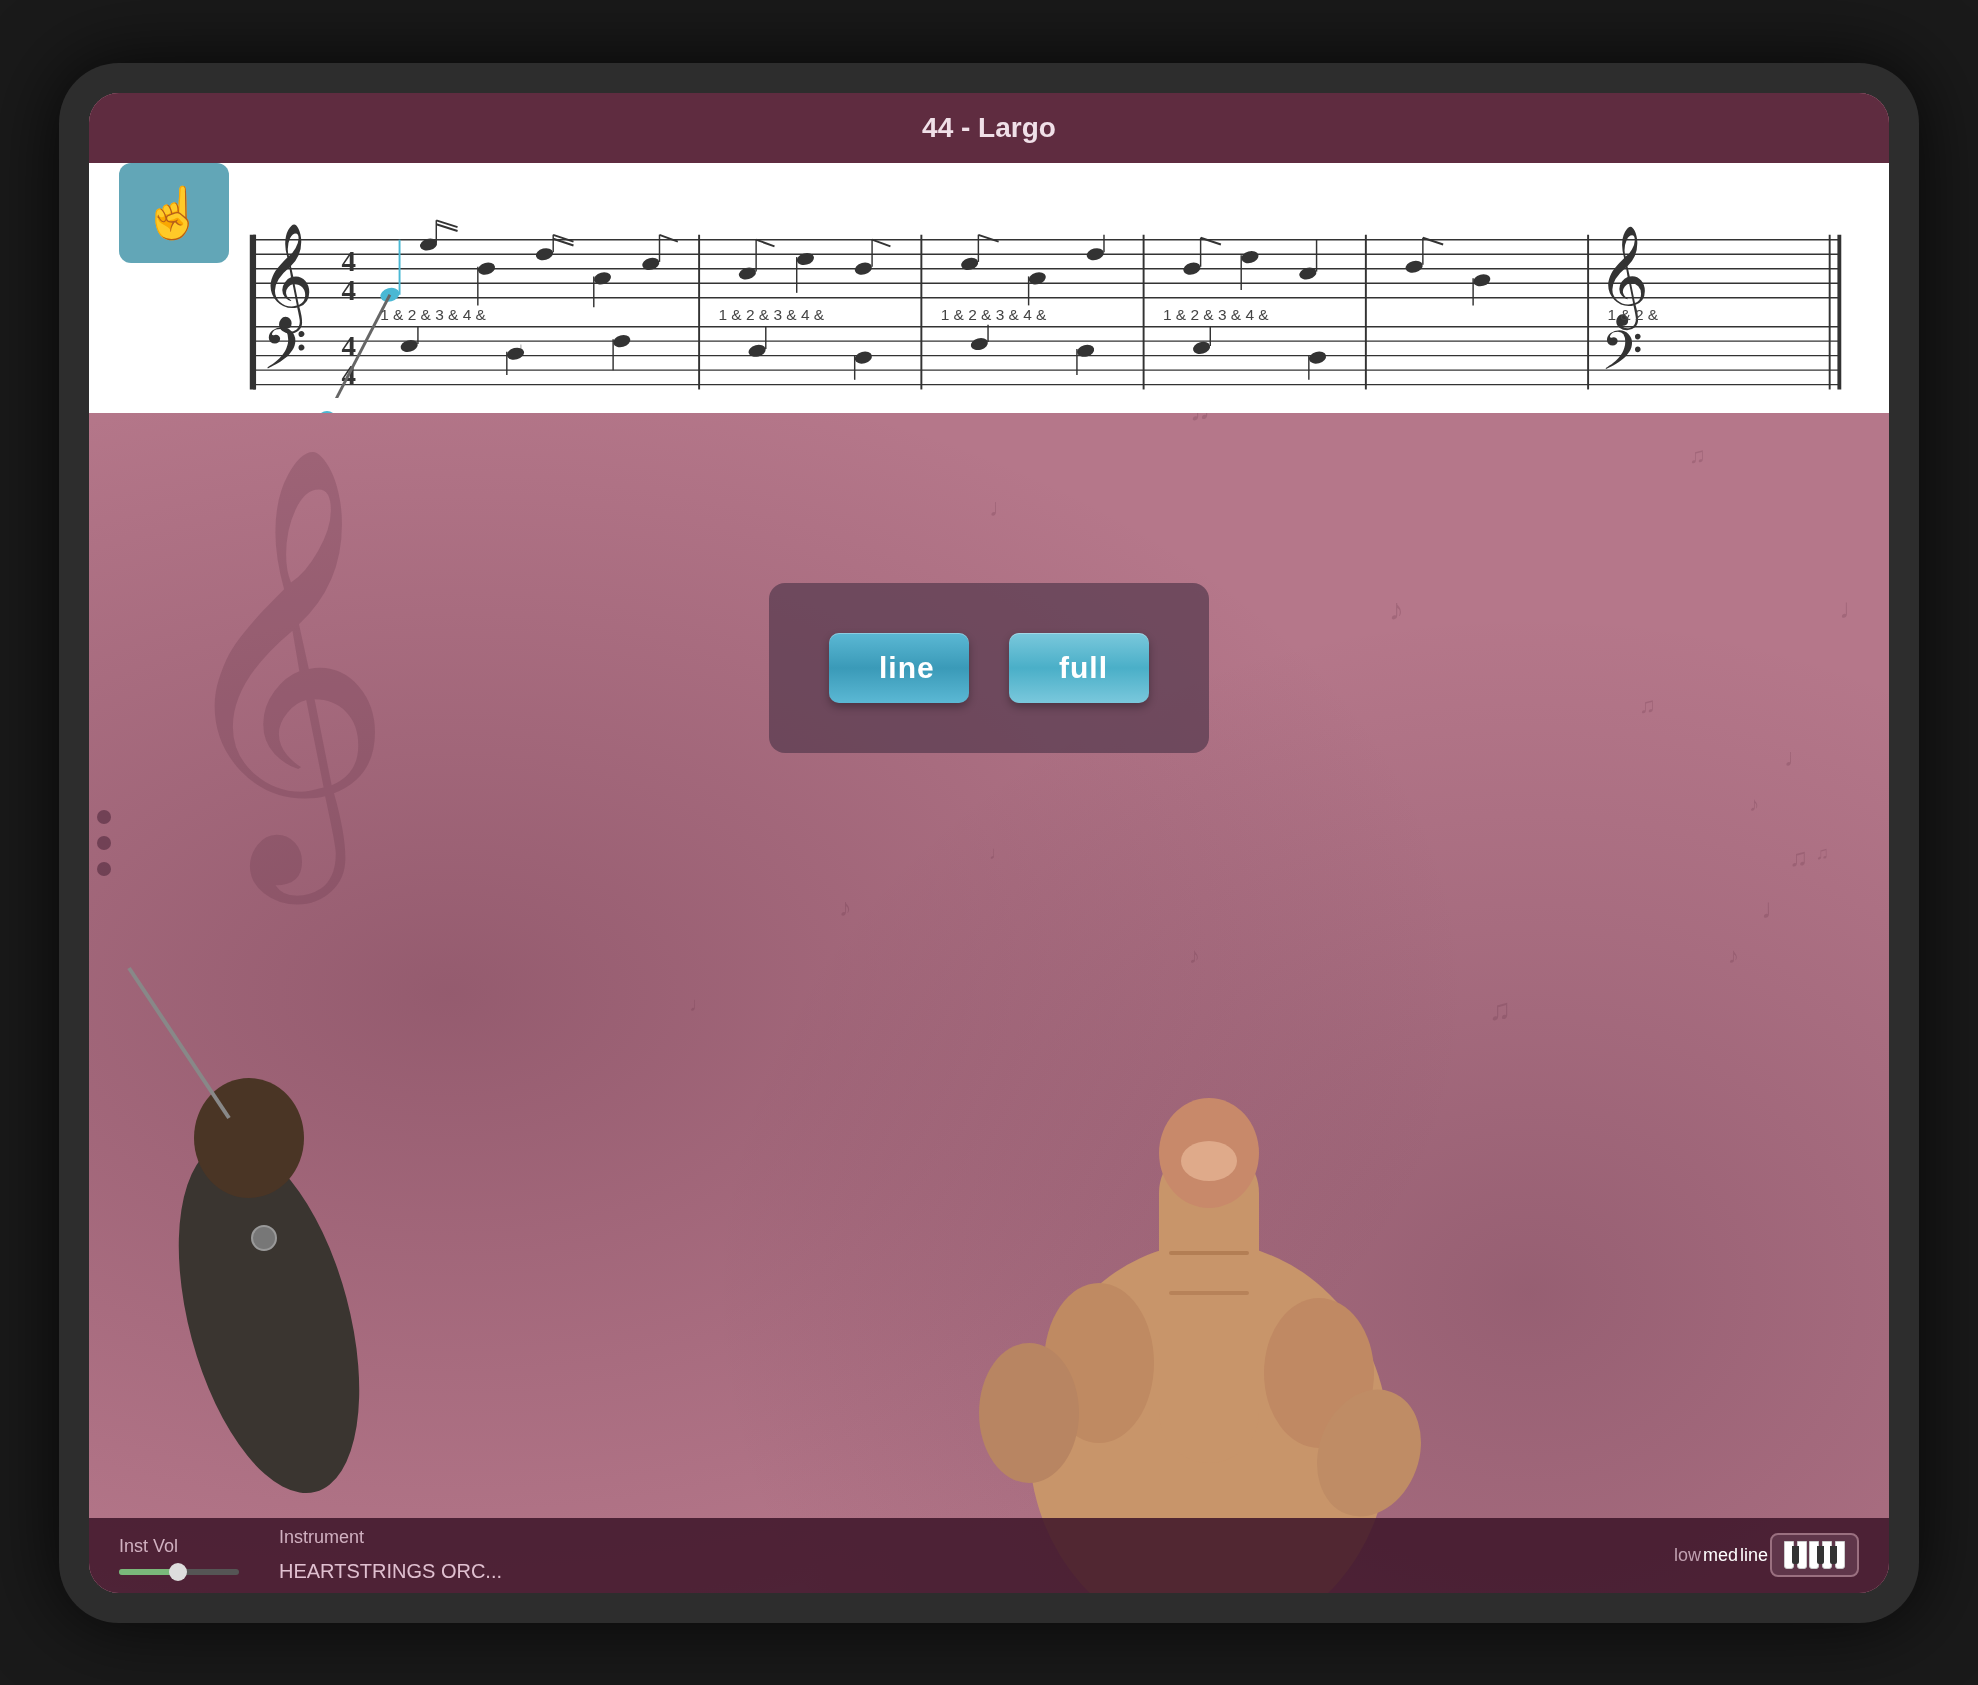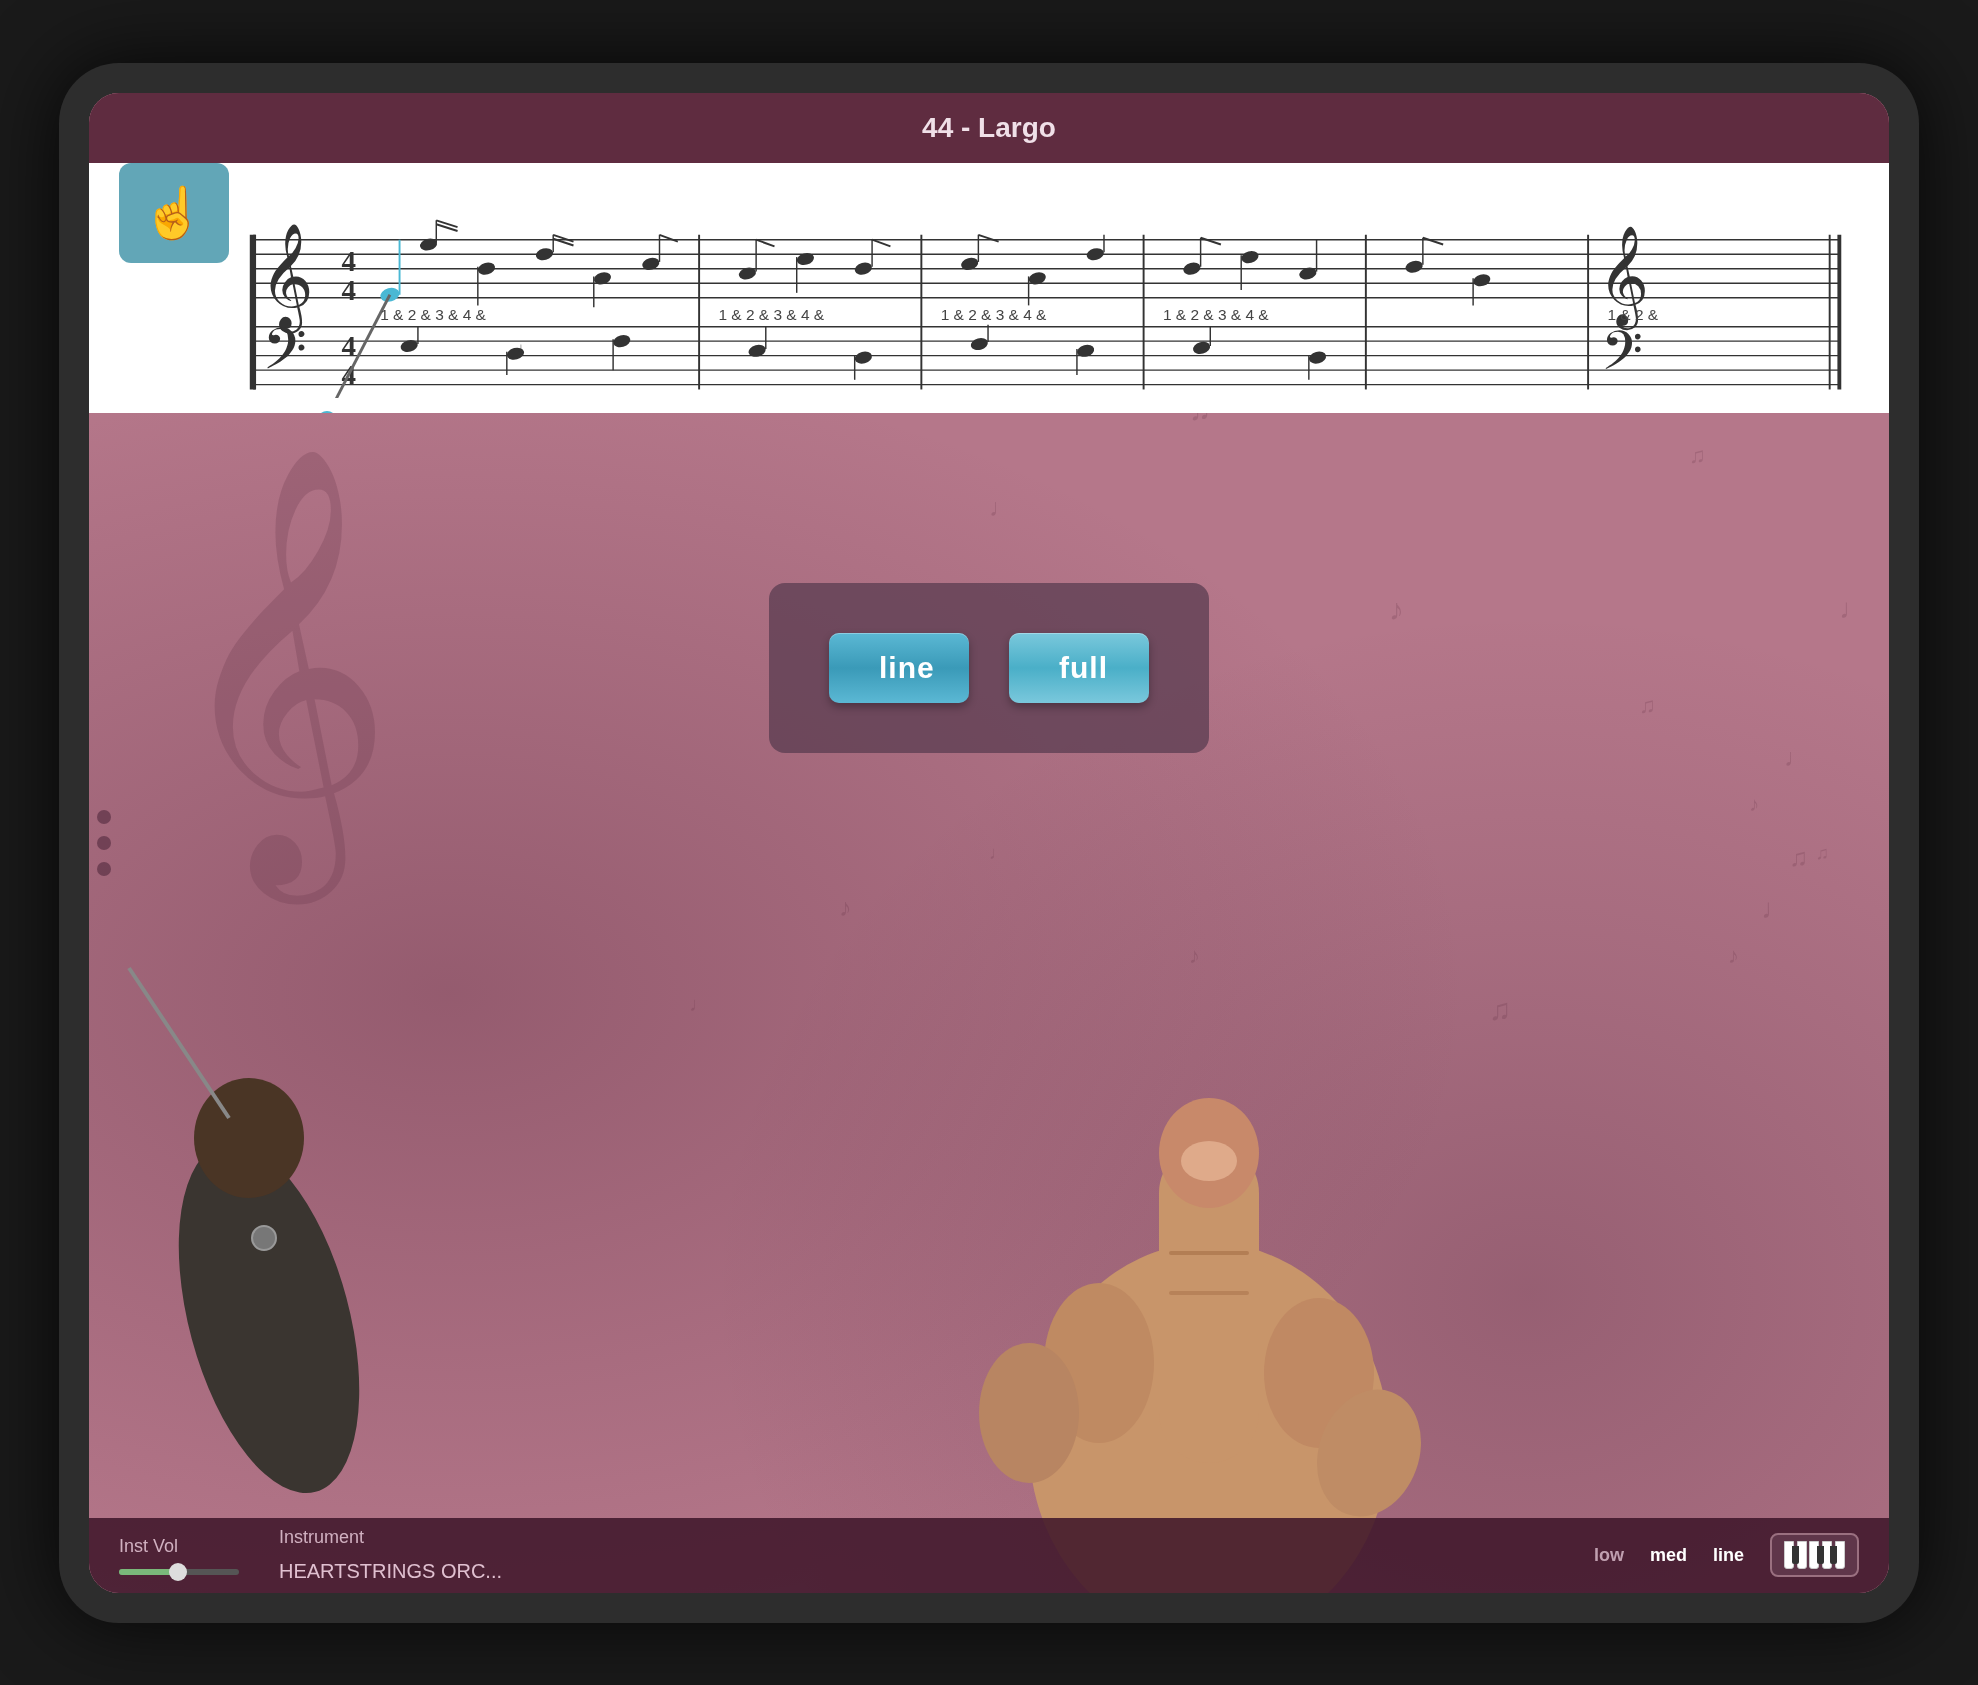--- a/index.html
+++ b/index.html
@@ -260,23 +260,22 @@
     }
 
     .instrument-name {
       color: #e0c0d0;
       font-size: 20px;
     }
 
     .volume-controls {
       display: flex;
       align-items: center;
-      gap: 26px;
+      gap: 2px;
       margin-left: auto;
-      font-weight: bold;
     }
 
     .vol-btn {
       color: #c0a0b0;
       font-size: 18px;
       cursor: pointer;
     }
 
     .vol-btn.active {
       color: #ffffff;

